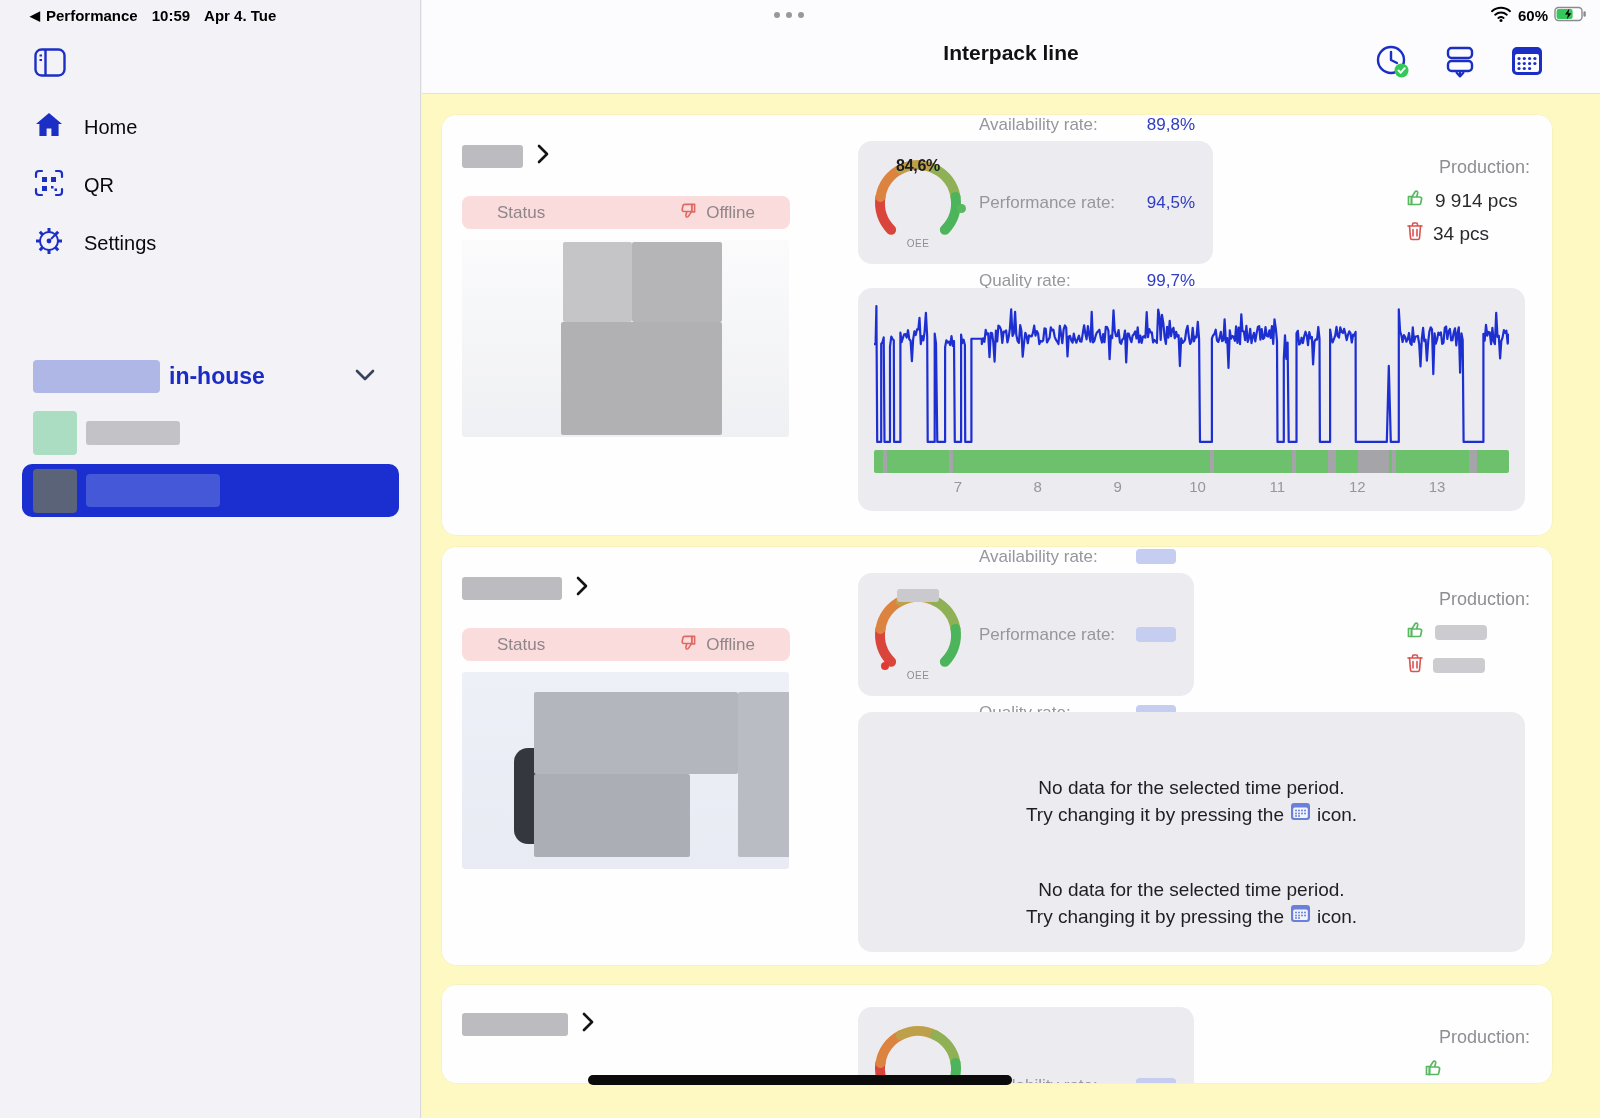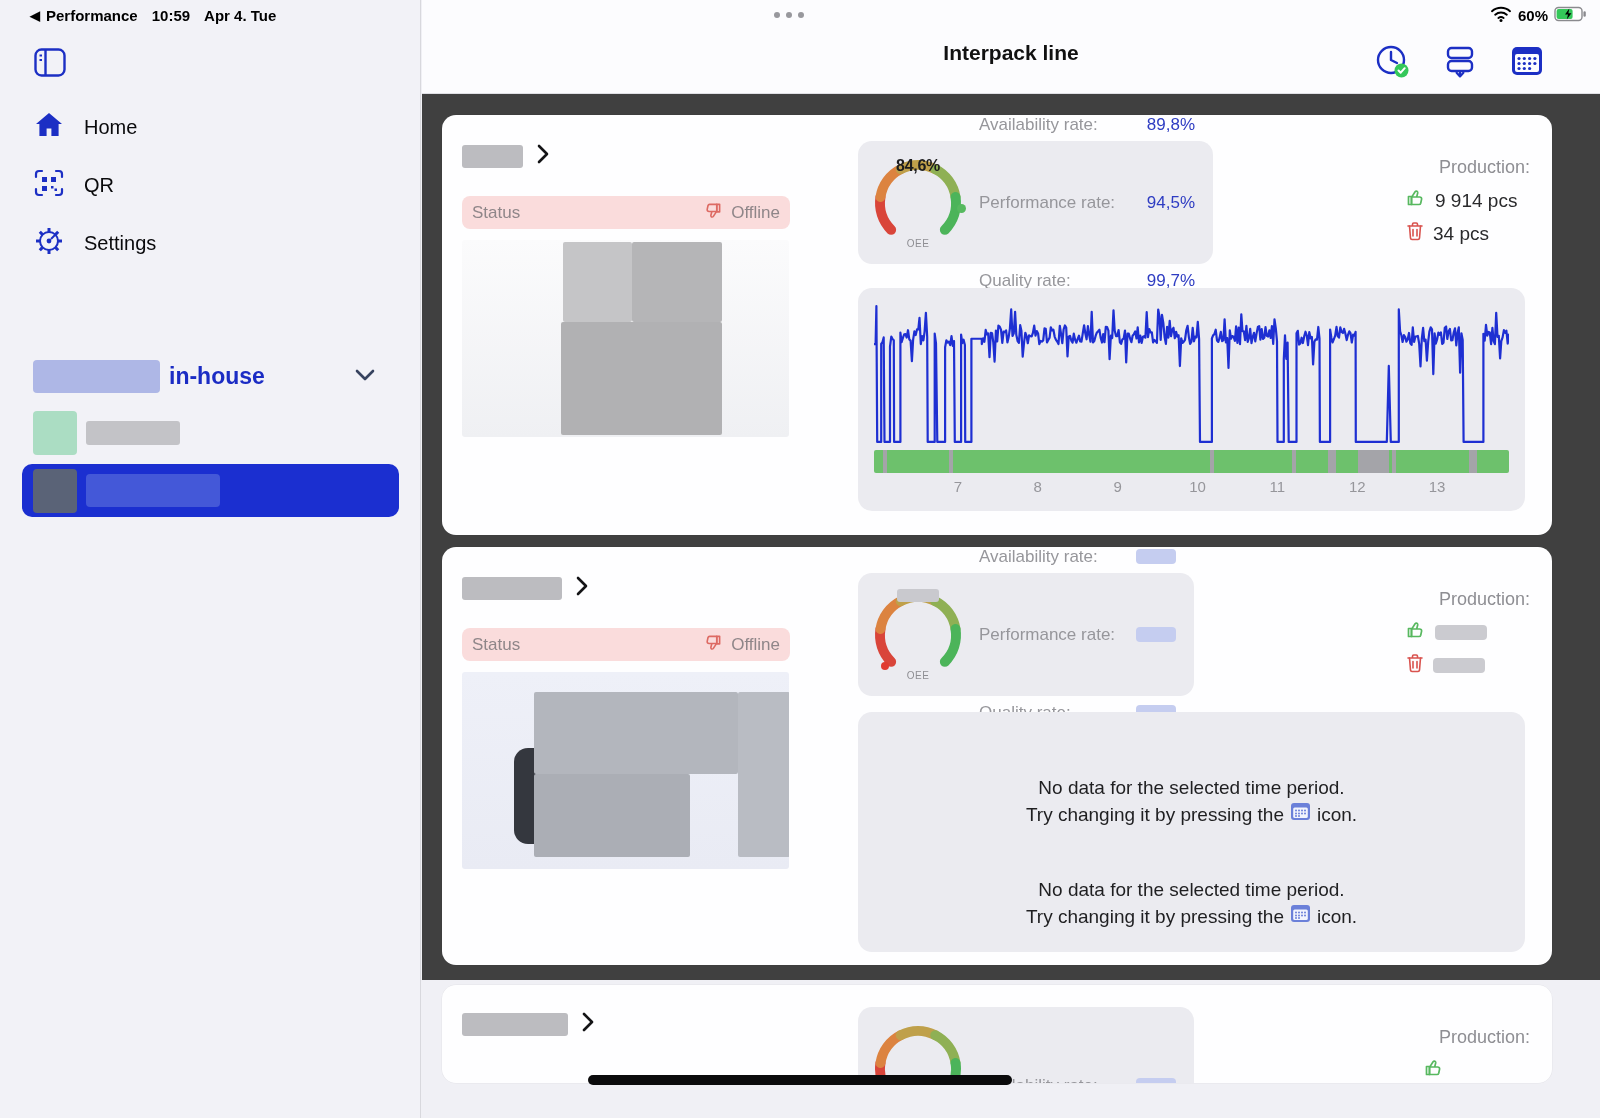--- a/index.html
+++ b/index.html
@@ -12,35 +12,35 @@
   .side-toggle{position:absolute;top:48px;left:34px;background:none;border:none;padding:0;cursor:pointer;}
   .nav-item{position:absolute;left:34px;display:flex;align-items:center;gap:20px;height:34px;}
   .nav-label{font-size:20px;color:#0a0a0c;}
   .rd{display:inline-block;background:#c3c3c7;border-radius:3px;}
   .section-row{position:absolute;left:33px;top:358px;width:360px;height:36px;display:flex;align-items:center;}
   .section-title{font-size:23px;font-weight:bold;color:#1b2cc4;margin-left:9px;}
   .section-chev{margin-left:auto;margin-right:18px;}
   .line-item{position:absolute;left:33px;top:411px;display:flex;align-items:center;gap:9px;}
   .sel-item{position:absolute;left:22px;top:464px;width:377px;height:53px;background:#1b2fd0;border-radius:10px;display:flex;align-items:center;gap:9px;padding-left:11px;box-sizing:border-box;}
   
-  .main{position:absolute;left:422px;top:0;right:0;height:980px;background:#404040;}
+  .main{position:absolute;left:422px;top:0;right:0;height:1118px;background:#fef9c3;}
   .main-header{position:absolute;top:0;left:0;right:0;height:93px;background:#fcfcfe;border-bottom:1px solid #e0e0e5;}
   .handle{position:absolute;top:12px;left:352px;display:flex;gap:6px;}
   .handle i{width:6px;height:6px;border-radius:50%;background:#98989d;}
   .page-title{position:absolute;top:0;left:0;width:100%;text-align:center;margin:0;line-height:105px;font-size:21px;font-weight:bold;color:#111;}
   .header-actions{position:absolute;top:44px;right:55px;display:flex;gap:31px;}
   .header-actions button{background:none;border:none;padding:0;width:36px;height:36px;cursor:pointer;}
   .sb-right{position:absolute;top:6px;right:13px;display:flex;align-items:center;gap:6px;font-size:15px;font-weight:bold;color:#000;}
   
   .card{position:absolute;left:20px;width:1110px;background:#fefeff;border-radius:14px;box-shadow:0 0 0 0.5px rgba(0,0,0,.05);}
   .card1{top:115px;height:420px;}
   .card2{top:547px;height:418px;}
   .card3{top:985px;height:98px;overflow:hidden;}
   .card-head{position:absolute;top:29px;left:20px;display:flex;align-items:center;gap:14px;cursor:pointer;}
-  .status-badge{position:absolute;top:81px;left:20px;width:328px;height:33px;background:#fadcdc;border-radius:8px;display:flex;align-items:center;padding:0 10px;box-sizing:border-box;font-size:17px;color:#8f8689;}
+  .status-badge{position:absolute;top:81px;left:20px;width:328px;height:33px;background:#fadcdc;border-radius:8px;display:flex;align-items:center;padding:0 35px;box-sizing:border-box;font-size:17px;color:#8f8689;}
   .status-right{margin-left:auto;display:flex;align-items:center;gap:9px;}
   .photo{position:absolute;top:125px;left:20px;width:327px;height:197px;background:linear-gradient(#fbfbfc,#eff0f3);border-radius:3px;overflow:hidden;}
   .photo2{background:linear-gradient(#eef0f8,#e9ebf4);}
   .pblk{position:absolute;border-radius:2px;}
   .oee-panel{position:absolute;top:26px;left:416px;height:123px;background:#ebebf0;border-radius:14px;display:flex;align-items:center;box-sizing:border-box;padding:0 18px 0 14px;}
   .op1{width:355px;}
   .op2{width:336px;}
   .gauge{position:relative;width:92px;height:92px;flex:none;}
   .gauge-center{position:absolute;inset:0;display:flex;flex-direction:column;align-items:center;justify-content:space-between;}
   .gauge-value{font-size:16px;font-weight:bold;color:#1c1c1e;letter-spacing:-.3px;}

